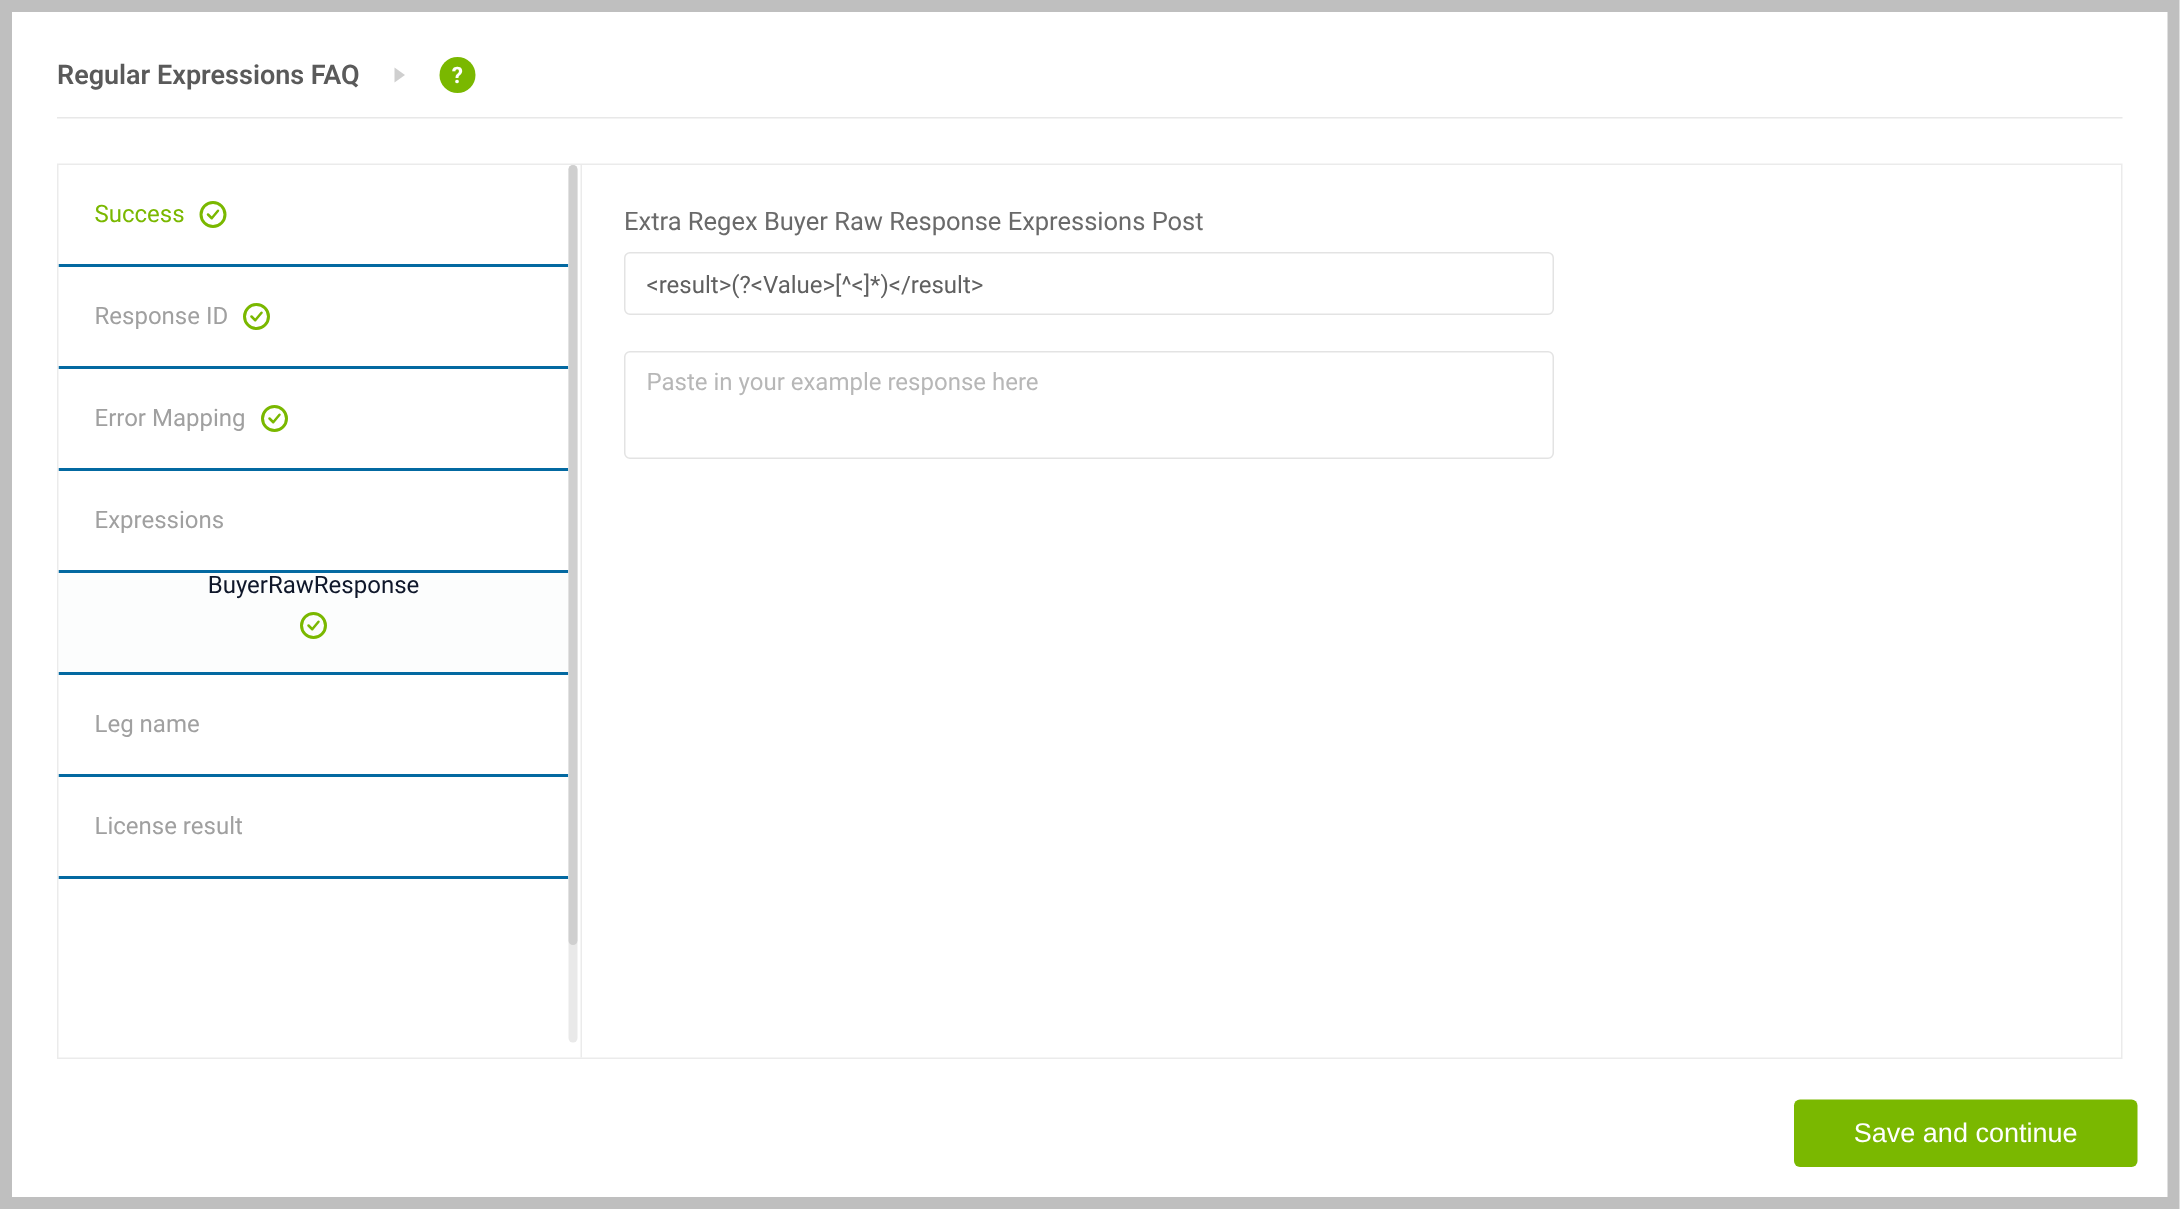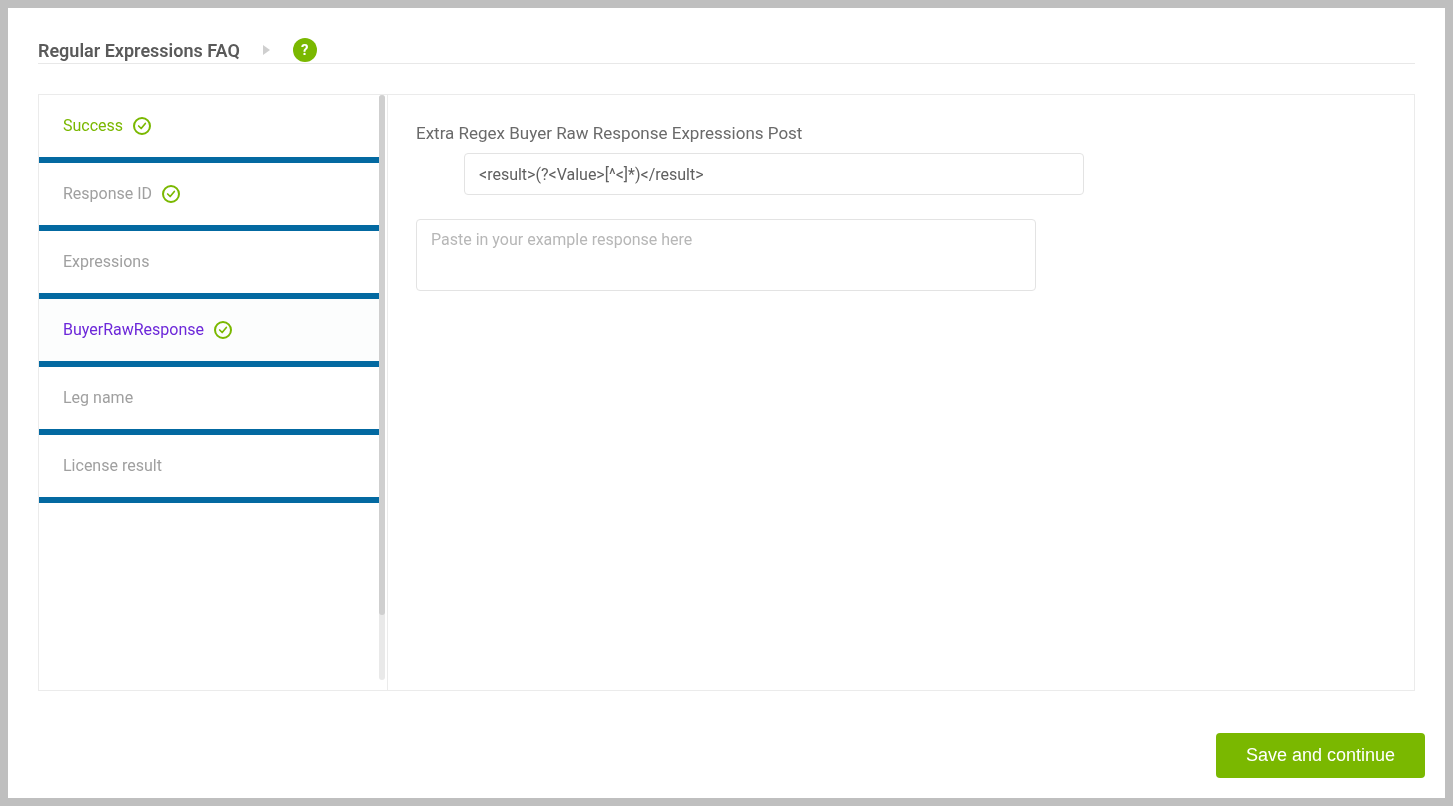--- a/index.html
+++ b/index.html
@@ -14,21 +14,21 @@
     background: #ffffff;
     width: 100%;
     min-height: 790px;
     position: relative;
     padding: 30px 30px 70px 30px;
   }
   .header {
     display: flex;
     align-items: center;
     gap: 23px;
-    padding-bottom: 1px;
+    padding-bottom: 16px;
     border-bottom: 1px solid #e8e8e8;
   }
   .header-title {
     font-size: 18px;
     font-weight: 600;
     color: #5a5a5a;
   }
   .caret-right {
     display: inline-block;
     width: 0; height: 0;
@@ -61,28 +61,28 @@
     position: relative;
     height: 595px;
     overflow: hidden;
   }
   .sidebar-item {
     display: flex;
     align-items: center;
     gap: 10px;
     height: 68px;
     padding: 0 24px;
-    border-bottom: 6px solid #0369a1;
+    border-bottom: 2px solid #0369a1;
     font-size: 16px;
     color: #a0a0a0;
     cursor: pointer;
     line-height: 1;
   }
   .sidebar-item.active { color: #7ab800; }
-  .sidebar-item.selected { color: #6d28d9; background: #fcfdfd; }
+  .sidebar-item.selected { color: #0f172a; background: #fcfdfd; flex-direction: column; }
   .check-icon {
     width: 18px; height: 18px;
     border: 2px solid #7ab800;
     border-radius: 50%;
     display: inline-flex;
     align-items: center; justify-content: center;
     flex-shrink: 0;
   }
   .check-icon svg { width: 10px; height: 10px; display: block; }
   .scrollbar-track {
@@ -114,33 +114,33 @@
   }
   .text-input, .text-area {
     width: 100%;
     border: 1px solid #e3e3e3;
     border-radius: 4px;
     font-size: 16px;
     color: #606060;
     font-family: inherit;
     background: #fff;
   }
-  .text-input { height: 42px; padding: 0 14px; margin-left: 48px; }
+  .text-input { height: 42px; padding: 0 14px; }
   .text-area { height: 72px; padding: 10px 14px; resize: none; }
   .text-area::placeholder { color: #b7b7b7; }
   .save-btn {
     position: absolute;
     right: 20px;
     bottom: 20px;
     background: #7ab800;
     color: #fff;
     font-size: 18px;
     border: none;
     border-radius: 4px;
-    padding: 12px 30px;
+    padding: 12px 40px;
     cursor: pointer;
   }
 </style>
 </head>
 <body>
 
 <div class="window">
 
   <div class="header">
     <span class="header-title">Regular Expressions FAQ</span>
@@ -155,20 +155,28 @@
           <div class="sidebar-item active">
             <span>Success</span>
             <span class="check-icon">
               <svg viewBox="0 0 12 12">
                 <path d="M2 6 L5 9 L10 3" stroke="#7ab800" stroke-width="2" fill="none" stroke-linecap="round" stroke-linejoin="round"></path>
               </svg>
             </span>
           </div>
           <div class="sidebar-item">
             <span>Response ID</span>
+            <span class="check-icon">
+              <svg viewBox="0 0 12 12">
+                <path d="M2 6 L5 9 L10 3" stroke="#7ab800" stroke-width="2" fill="none" stroke-linecap="round" stroke-linejoin="round"></path>
+              </svg>
+            </span>
+          </div>
+          <div class="sidebar-item">
+            <span>Error Mapping</span>
             <span class="check-icon">
               <svg viewBox="0 0 12 12">
                 <path d="M2 6 L5 9 L10 3" stroke="#7ab800" stroke-width="2" fill="none" stroke-linecap="round" stroke-linejoin="round"></path>
               </svg>
             </span>
           </div>
           <div class="sidebar-item">
             <span>Expressions</span>
           </div>
           <div class="sidebar-item selected">

